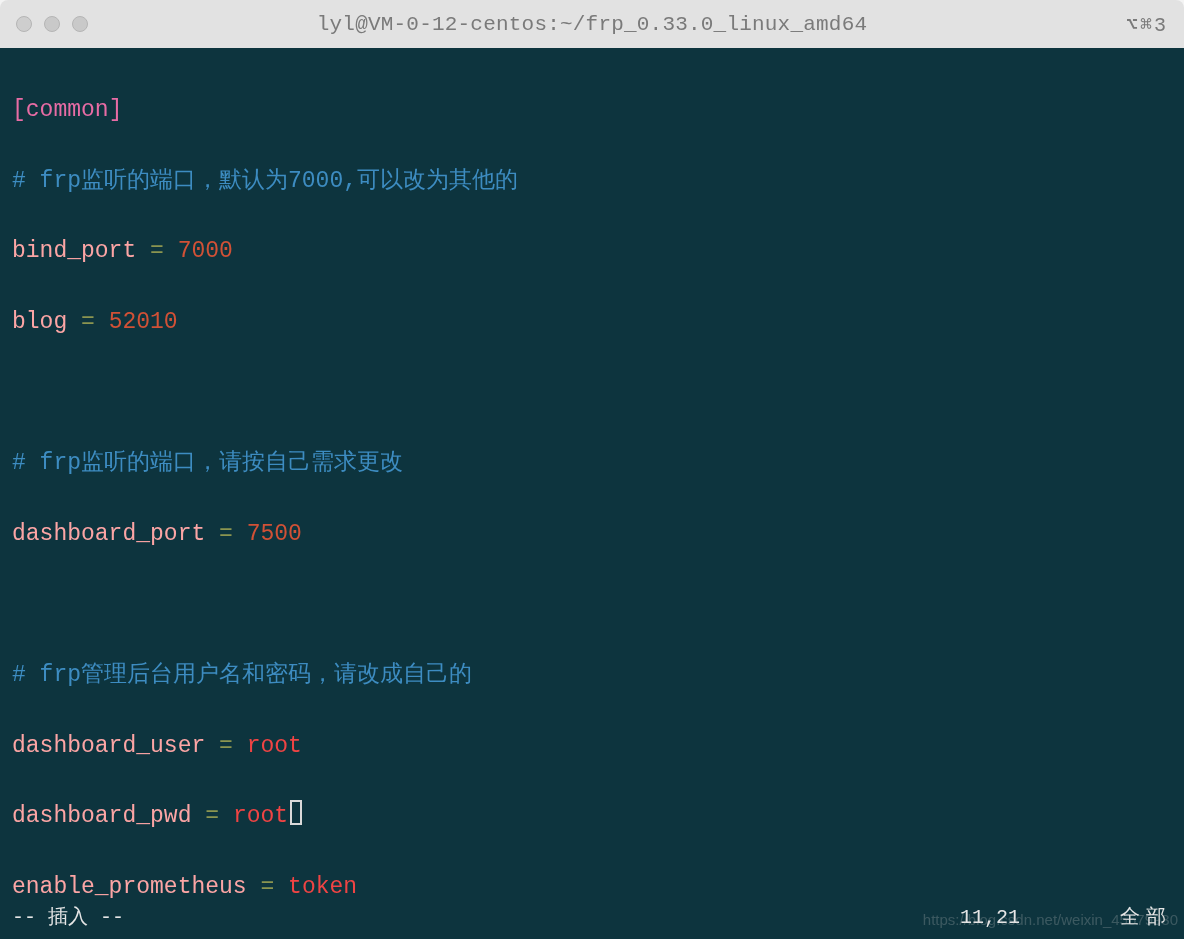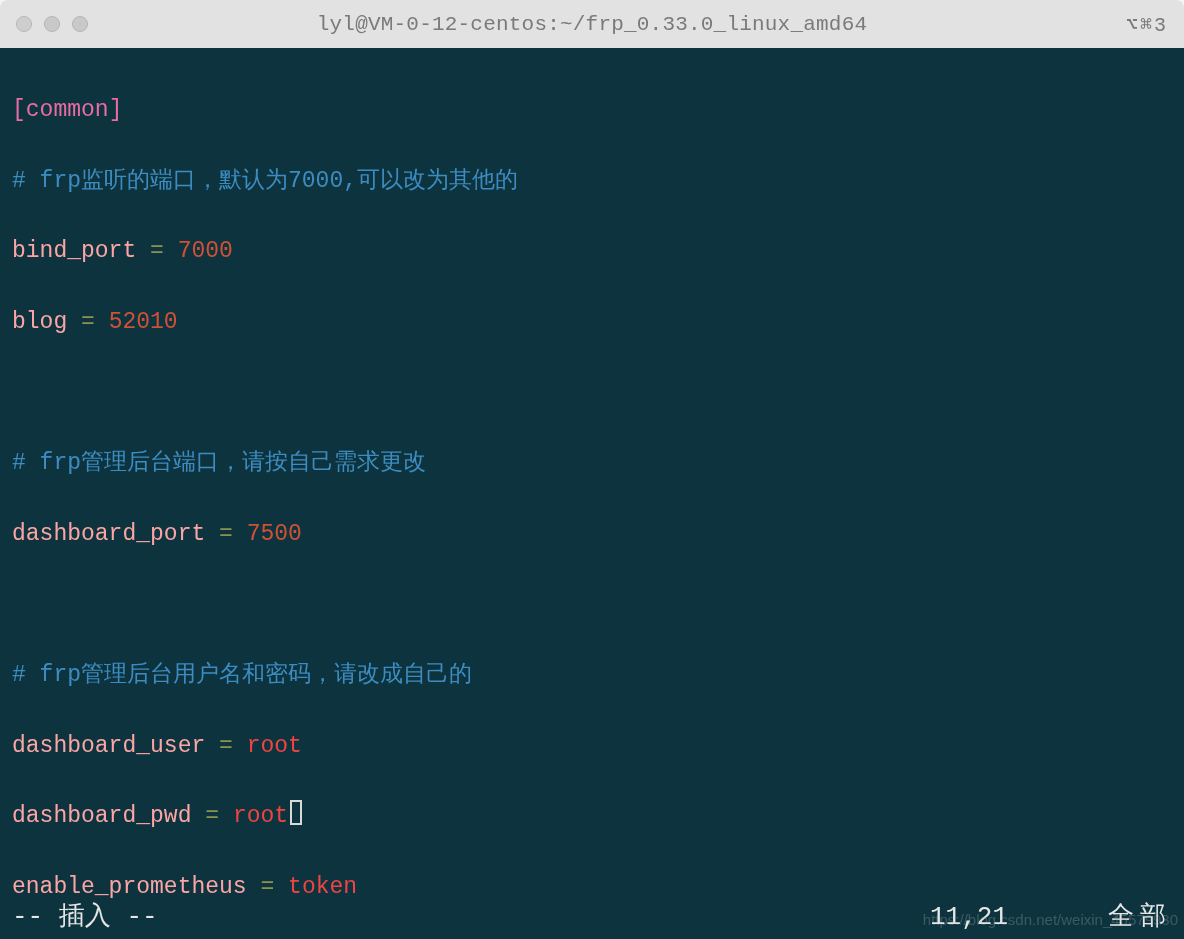--- a/index.html
+++ b/index.html
@@ -82,21 +82,21 @@
       vertical-align: -3px;
       margin-left: 2px;
     }
     .statusbar {
       position: absolute;
       bottom: 4px;
       left: 12px;
       right: 12px;
       display: flex;
       color: #e6e6e6;
-      font-size: 26px;
+      font-size: 20px;
       align-items: center;
     }
     .statusbar .mode { flex: 0 0 auto; }
     .statusbar .pos { margin-left: auto; margin-right: 100px; }
     .statusbar .extent { flex: 0 0 auto; letter-spacing: 6px; }
     .watermark {
       position: absolute;
       bottom: 2px;
       right: 6px;
       font-size: 15px;
@@ -117,21 +117,21 @@
     <div class="titlebar-title">lyl@VM-0-12-centos:~/frp_0.33.0_linux_amd64</div>
     <div class="titlebar-right">⌥⌘3</div>
   </div>
 
   <div class="terminal">
 <span class="line"><span class="s-bracket">[</span><span class="s-section">common</span><span class="s-bracket">]</span></span>
 <span class="line"><span class="s-comment"># frp监听的端口，默认为7000,可以改为其他的</span></span>
 <span class="line"><span class="s-key">bind_port</span> <span class="s-eq">=</span> <span class="s-number">7000</span></span>
 <span class="line"><span class="s-key">blog</span> <span class="s-eq">=</span> <span class="s-number">52010</span></span>
 <span class="line"></span>
-<span class="line"><span class="s-comment"># frp管理后台端口，请按自己需求更改</span></span>
+<span class="line"><span class="s-comment"># frp监听的端口，请按自己需求更改</span></span>
 <span class="line"><span class="s-key">dashboard_port</span> <span class="s-eq">=</span> <span class="s-number">7500</span></span>
 <span class="line"></span>
 <span class="line"><span class="s-comment"># frp管理后台用户名和密码，请改成自己的</span></span>
 <span class="line"><span class="s-key">dashboard_user</span> <span class="s-eq">=</span> <span class="s-value">root</span></span>
 <span class="line"><span class="s-key">dashboard_pwd</span> <span class="s-eq">=</span> <span class="s-value">root</span><span class="cursor-block"></span></span>
 <span class="line"><span class="s-key">enable_prometheus</span> <span class="s-eq">=</span> <span class="s-value">token</span></span>
 
 
 
 

